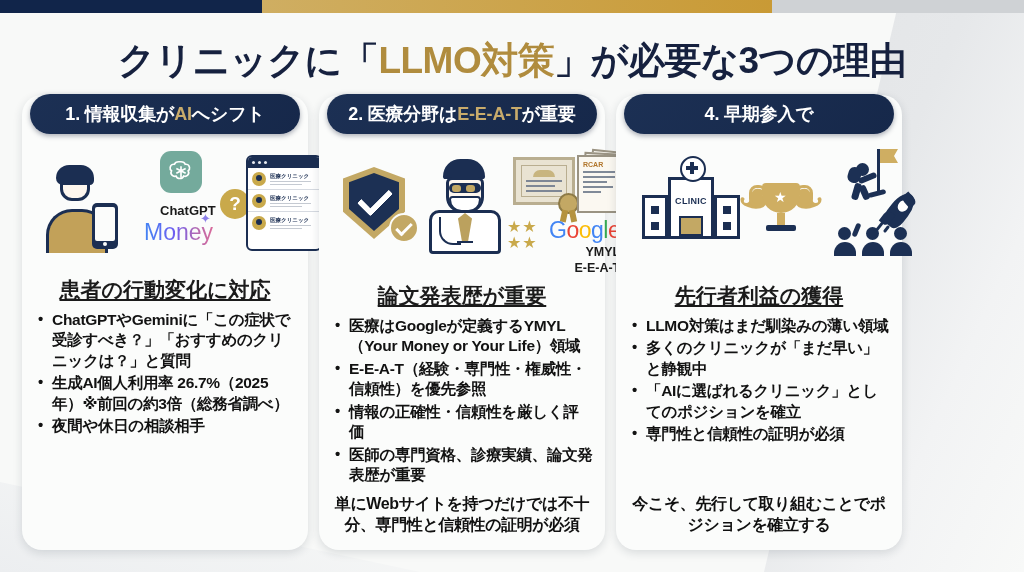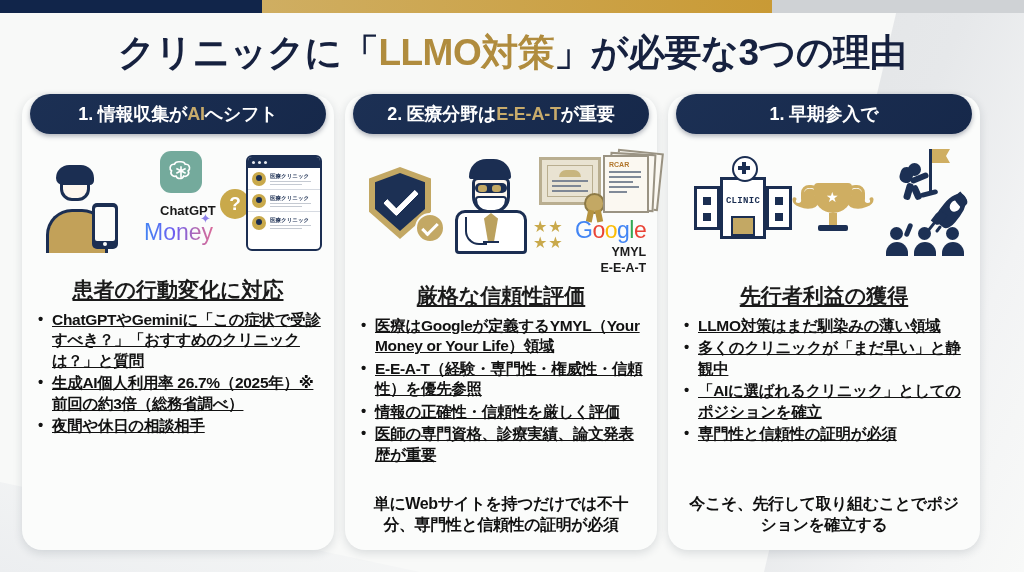--- a/index.html
+++ b/index.html
@@ -26,30 +26,30 @@
   }
 
   
   .topbar{position:absolute;top:0;left:0;height:13px;width:100%;display:flex;}
   .tb-navy{width:262px;background:#11254a;}
   .tb-gold{width:510px;background:linear-gradient(to right,#cfae62,#c99a35);}
   .tb-grey{flex:1;background:#cfd2d5;}
 
   
   .title{
-    position:absolute;top:28px;left:0;width:100%;
+    position:absolute;top:36px;left:0;width:100%;
     text-align:center;
     font-size:37px;font-weight:bold;color:#16213f;
     letter-spacing:-0.5px;
     white-space:nowrap;
   }
   .title .gold{color:#b08c3e;}
 
   
-  .cards{position:absolute;top:95px;left:22px;width:958px;display:flex;gap:11px;}
+  .cards{position:absolute;top:95px;left:22px;width:880px;display:flex;gap:11px;}
   .card{
     width:320px;
     background:#fbfcfb;
     border-radius:20px;
     box-shadow:0 3px 10px rgba(30,40,60,.14);
     position:relative;
     padding-top:34px;
     height:455px;
     box-sizing:border-box;
     display:flex;flex-direction:column;
@@ -76,21 +76,20 @@
     text-decoration:underline;
   }
   ul.bullets{
     margin:0;padding:0 12px 0 16px;list-style:none;flex:1;
   }
   ul.bullets li{
     position:relative;padding-left:14px;
     font-size:15.5px;line-height:1.32;color:#121212;font-weight:bold;
     margin-bottom:2px;
     letter-spacing:-0.3px;
-    text-decoration:underline;
   }
   ul.bullets li:before{
     content:"•";position:absolute;left:0;top:-1px;font-size:15px;
   }
   .footer-note{
     text-align:center;font-size:16px;font-weight:bold;color:#101010;
     line-height:1.35;padding:0 14px 14px 14px;letter-spacing:-0.4px;
   }
 
   
@@ -387,40 +386,40 @@
           </div>
         </div>
 
         <div class="ill-abs" style="left:220px;top:74px;text-align:center;">
           <div class="glogo"><span class="g1">G</span><span class="g2">o</span><span class="g3">o</span><span class="g4">g</span><span class="g5">l</span><span class="g6">e</span></div>
           <div class="ymyl" style="margin-top:1px;">YMYL</div>
           <div class="ymyl">E-E-A-T</div>
         </div>
       </div>
 
-      <div class="sub-title" style="margin-top:14px">厳格な信頼性評価</div>
+      <div class="sub-title" style="margin-top:14px">論文発表歴が重要</div>
       <ul class="bullets">
         <li>医療はGoogleが定義するYMYL（Your Money or Your Life）領域</li>
         <li>E-E-A-T（経験・専門性・権威性・信頼性）を優先参照</li>
         <li>情報の正確性・信頼性を厳しく評価</li>
         <li>医師の専門資格、診療実績、論文発表歴が重要</li>
       </ul>
       <div class="footer-note">単にWebサイトを持つだけでは不十分、専門性と信頼性の証明が必須</div>
     </div>
 
     <div class="card">
       <div class="card-head">
-        <span>1. 早期参入で</span>
+        <span>4. 早期参入で</span>
           <span></span>
       </div>
 
       <div class="illus">
 
         <div class="ill-abs" style="left:16px;top:34px;">
-          <div style="display:flex;align-items:center;position:relative;font-family:Liberation Mono, monospace;">
+          <div style="display:flex;align-items:flex-end;position:relative;">
             <div class="clinic-side">
               <div class="cl-win" style="left:6px;top:8px;"></div>
               <div class="cl-win" style="left:6px;top:24px;"></div>
             </div>
             <div class="clinic-mid">
               <div class="cl-cross"></div>
               <div class="cl-word">CLINIC</div>
               <div class="cl-door"></div>
             </div>
             <div class="clinic-side">

